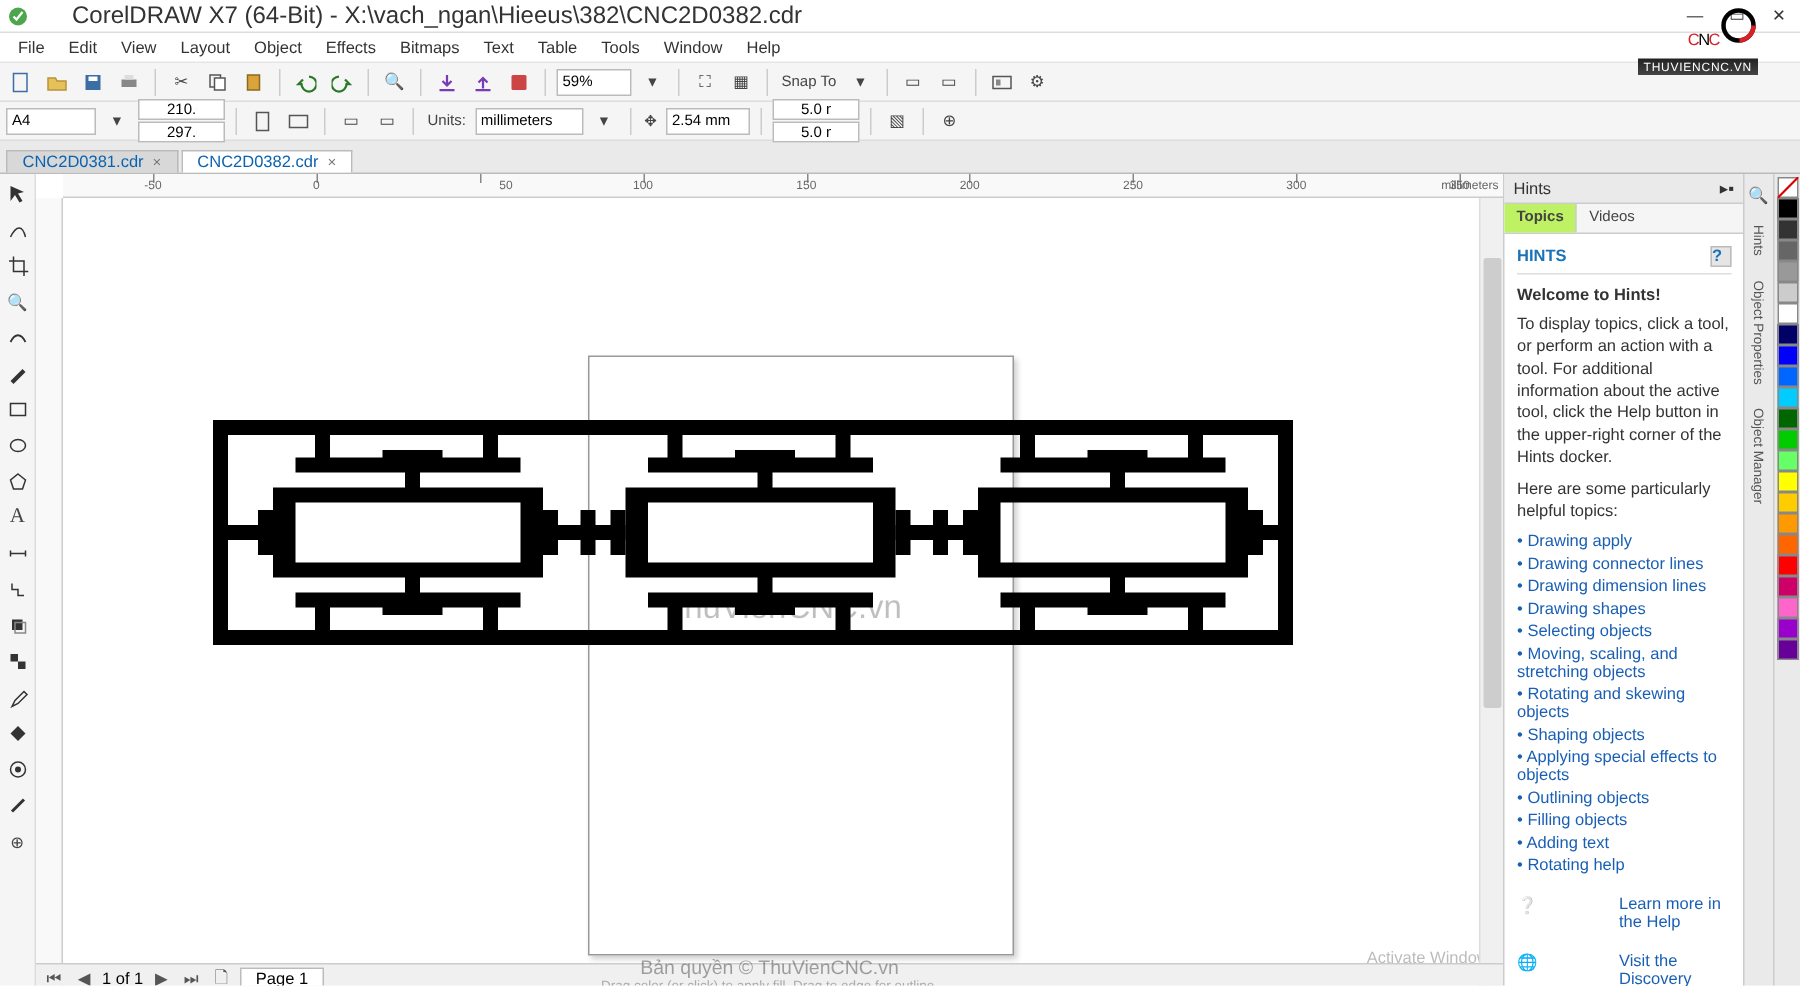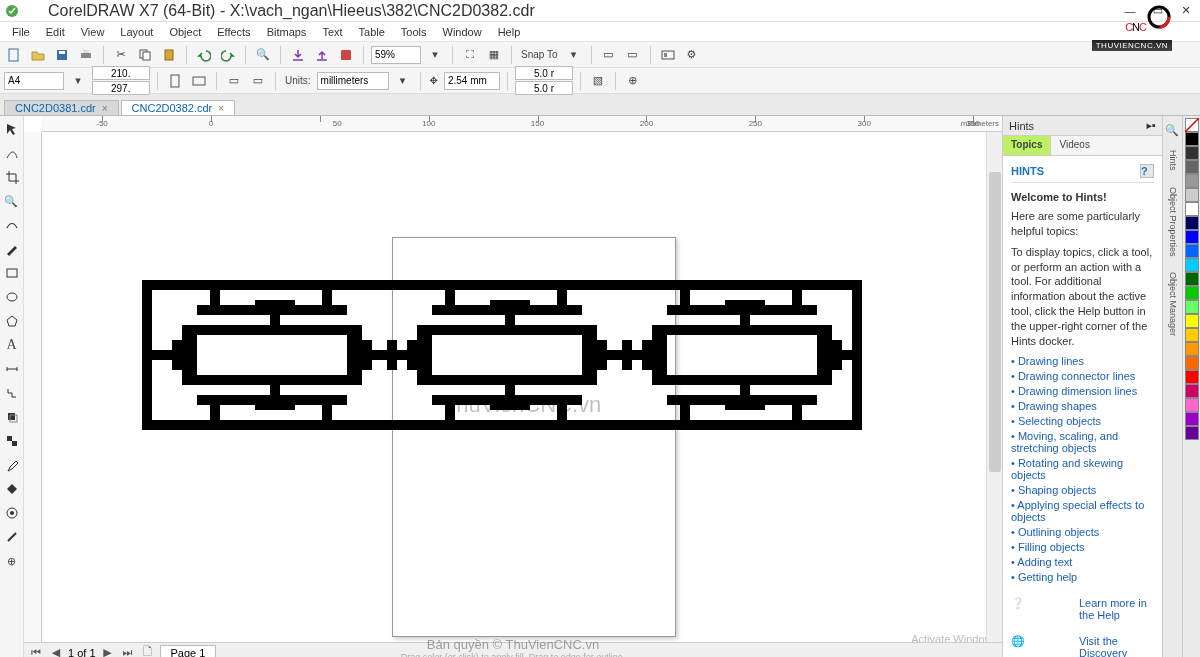--- a/index.html
+++ b/index.html
@@ -453,36 +453,36 @@
     <div class="hints-tabs">
       <div class="hints-tab active">Topics</div>
       <div class="hints-tab">Videos</div>
     </div>
     <div class="hints-body">
       <h3>
           <span>HINTS</span>
           <span class="sq">?</span>
         </h3>
       <div class="welcome">Welcome to Hints!</div>
+      <p>To display topics, click a tool, or perform an action with a tool. For additional information about the active tool, click the Help button in the upper-right corner of the Hints docker.</p>
       <p>Here are some particularly helpful topics:</p>
-      <p>To display topics, click a tool, or perform an action with a tool. For additional information about the active tool, click the Help button in the upper-right corner of the Hints docker.</p>
       <div id="hints-links">
-          <span class="linkitem">Drawing lines</span>
+          <span class="linkitem">Drawing apply</span>
           <span class="linkitem">Drawing connector lines</span>
           <span class="linkitem">Drawing dimension lines</span>
           <span class="linkitem">Drawing shapes</span>
           <span class="linkitem">Selecting objects</span>
           <span class="linkitem">Moving, scaling, and stretching objects</span>
           <span class="linkitem">Rotating and skewing objects</span>
           <span class="linkitem">Shaping objects</span>
           <span class="linkitem">Applying special effects to objects</span>
           <span class="linkitem">Outlining objects</span>
           <span class="linkitem">Filling objects</span>
           <span class="linkitem">Adding text</span>
-          <span class="linkitem">Getting help</span>
+          <span class="linkitem">Rotating help</span>
         </div>
       <div class="footerlink">
         <span class="ic">❔</span>
         <a>Learn more in the Help</a>
       </div>
       <div class="footerlink">
         <span class="ic">🌐</span>
         <a>Visit the Discovery Center for more learning resources</a>
       </div>
     </div>

